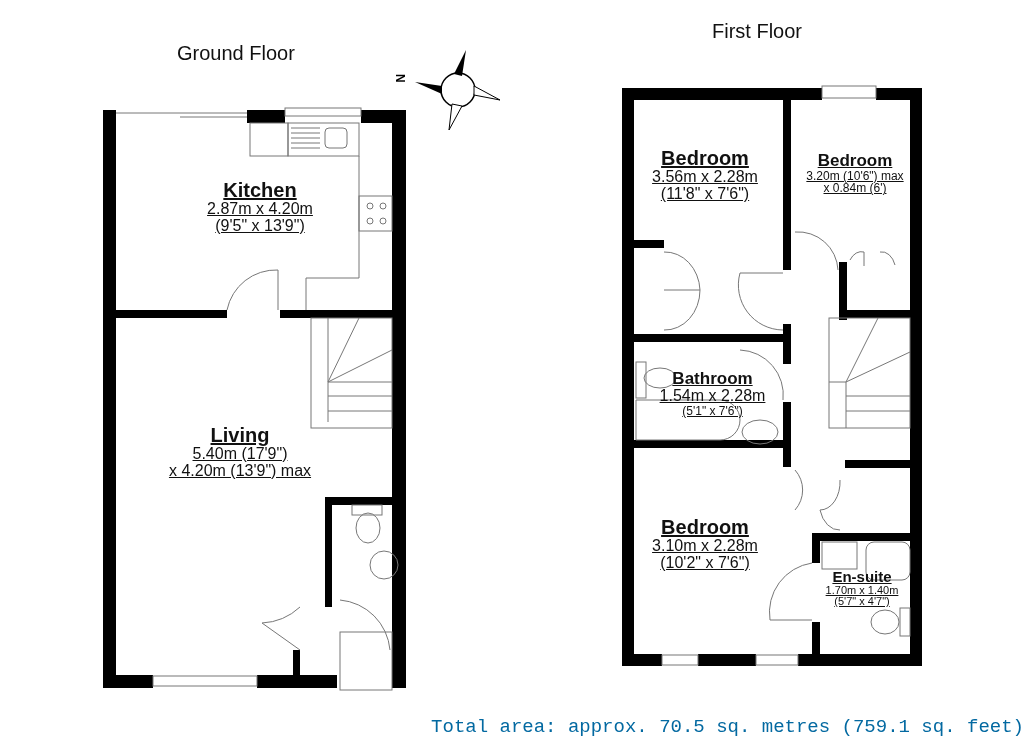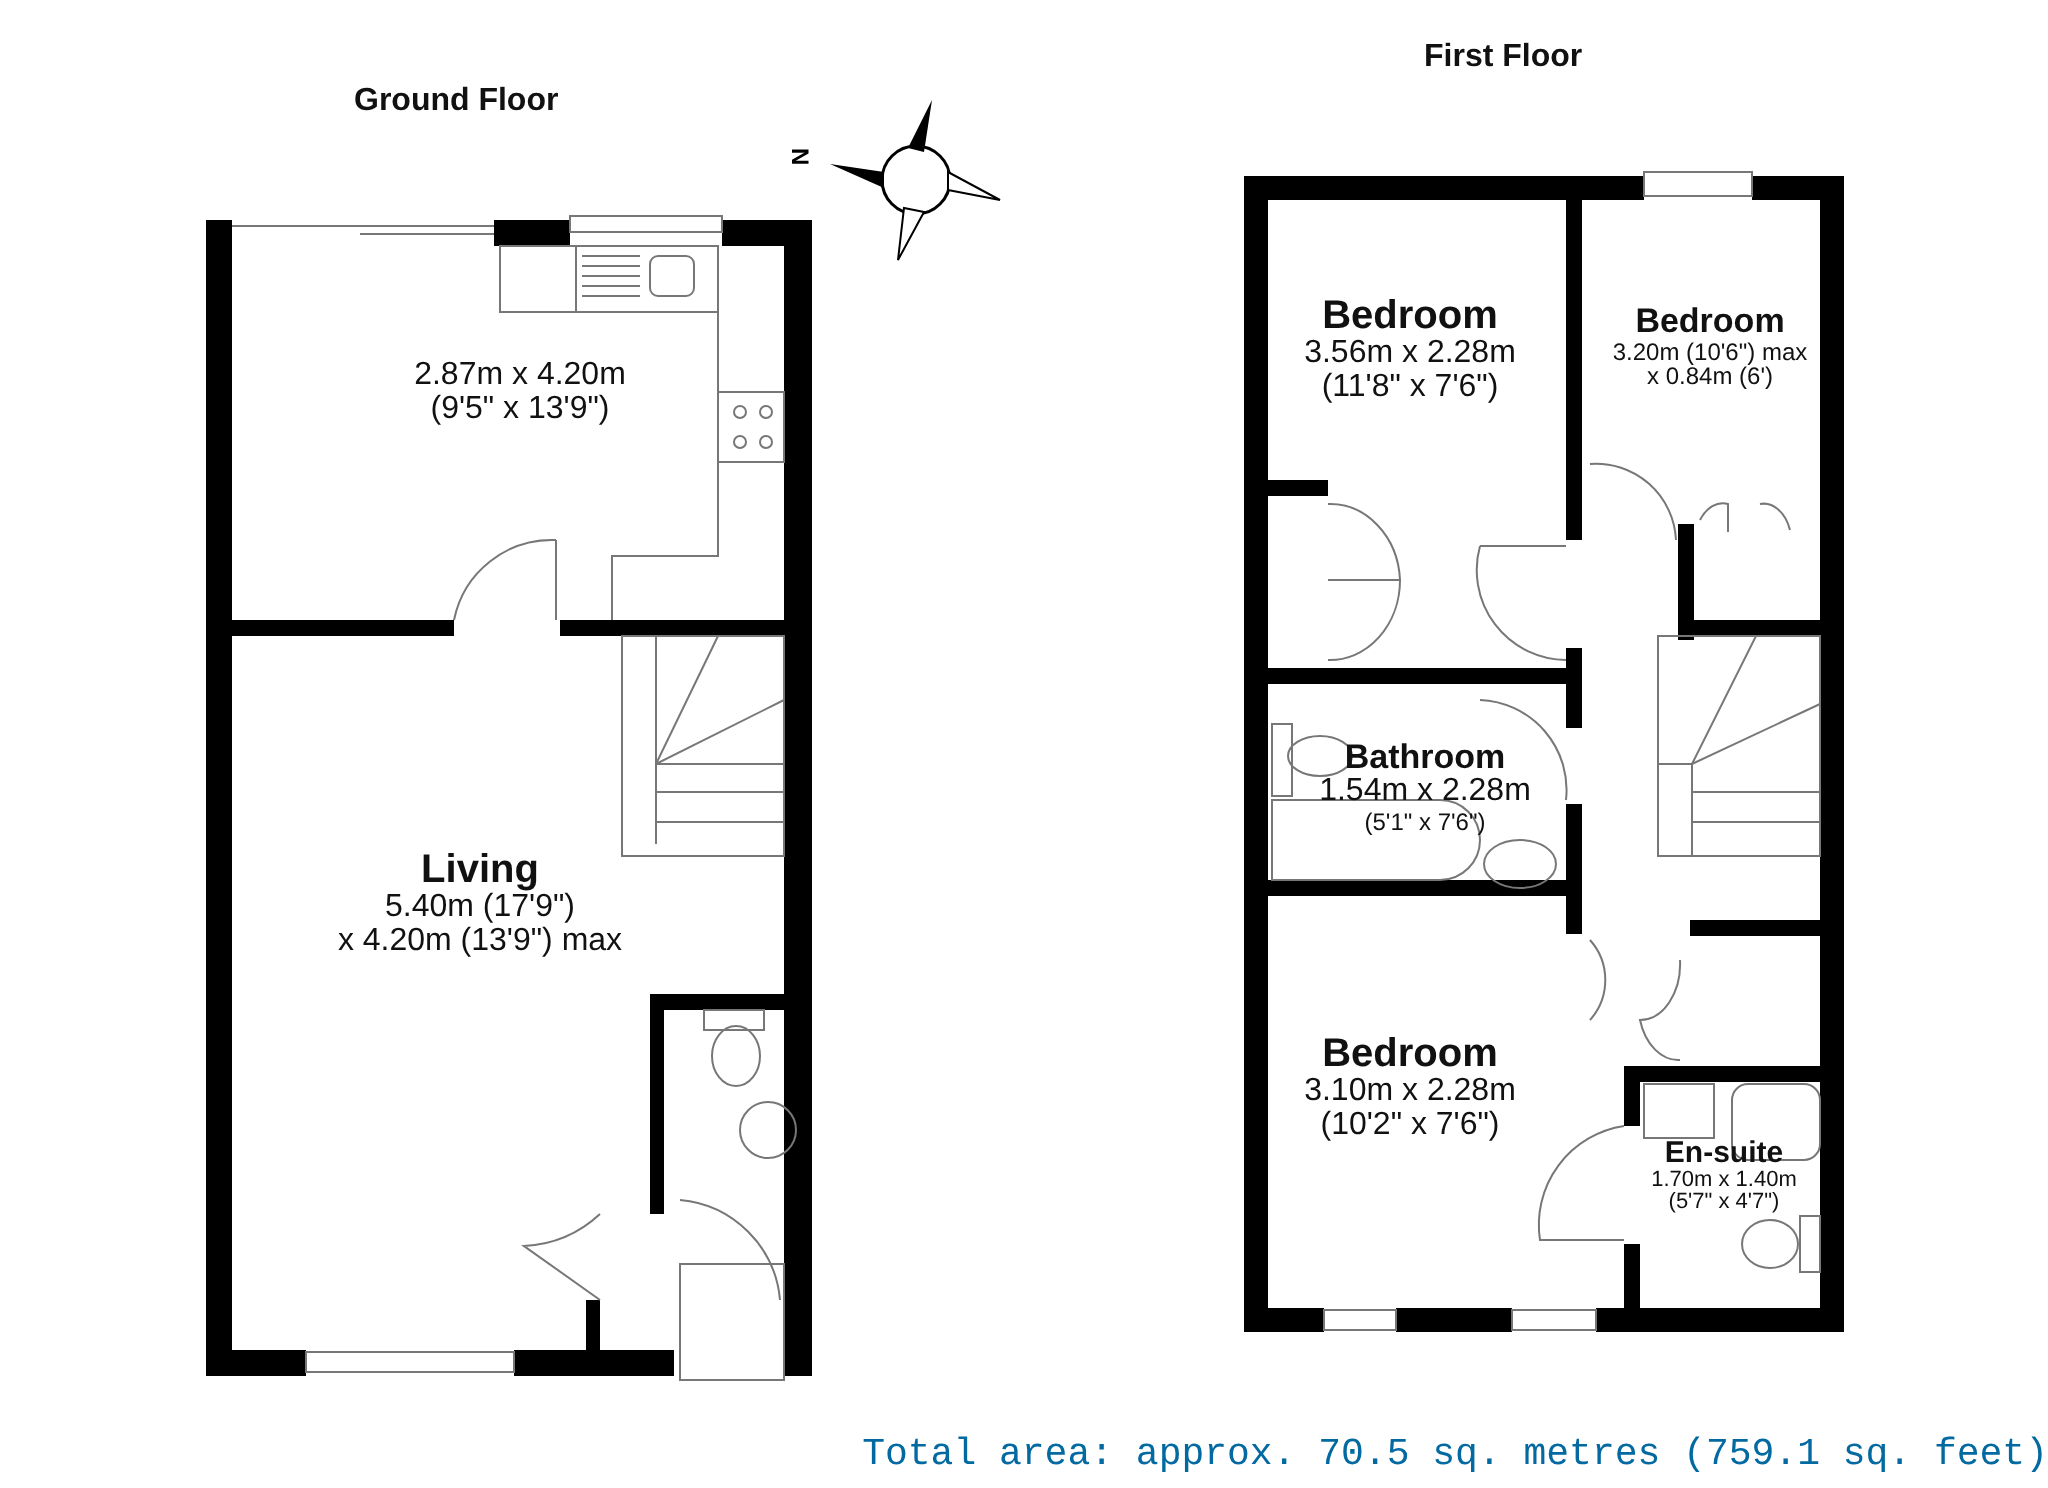--- a/index.html
+++ b/index.html
@@ -1,19 +1,19 @@
 <!DOCTYPE html>
 <html><head>
 <meta charset="utf-8">
 <style>
   html, body { margin:0; padding:0; background:#fff; }
   body { width:1024px; height:744px; position:relative; overflow:hidden; font-family:"Liberation Sans", sans-serif; color:#111; }
-  .title { position:absolute; font-weight:bold; font-size:16px; color:#111; }
+  .title { position:absolute; font-weight:normal; font-size:20px; color:#111; }
   svg { position:absolute; left:0; top:0; }
-  .lbl { position:absolute; text-align:center; line-height:1.05; }
+  .lbl { position:absolute; text-align:center; line-height:1.05;text-decoration:underline; }
   .lbl .n { font-weight:bold; font-size:20px; display:block; }
   .lbl .d { font-size:16px; display:block; }
   .footer { position:absolute; left:0; width:1024px; top:716px; text-align:right; font-size:19px; color:#0369a1;font-family:Liberation Mono, monospace; }
 </style>
 </head>
 <body>
 
 <div class="title" style="left:177px; top:42px;">Ground Floor</div>
 <div class="title" style="left:712px; top:20px;">First Floor</div>
 
@@ -138,20 +138,21 @@
 
     <path d="M812,563 A50,50 0 0 0 770,620 L812,620"></path>
     <rect x="822" y="542" width="35" height="27"></rect>
     <rect x="866" y="542" width="44" height="38" rx="8"></rect>
     <ellipse cx="885" cy="622" rx="14" ry="12"></ellipse>
     <rect x="900" y="608" width="10" height="28"></rect>
   </g>
 </svg>
 
 <div class="lbl" style="left:170px; top:180px; width:180px;">
+  <span class="n">Kitchen</span>
   <span class="d">2.87m x 4.20m</span>
   <span class="d">(9'5" x 13'9")</span>
 </div>
 <div class="lbl" style="left:150px; top:425px; width:180px;">
   <span class="n">Living</span>
   <span class="d">5.40m (17'9")</span>
   <span class="d">x 4.20m (13'9") max</span>
 </div>
 
 <div class="lbl" style="left:630px; top:148px; width:150px;">

